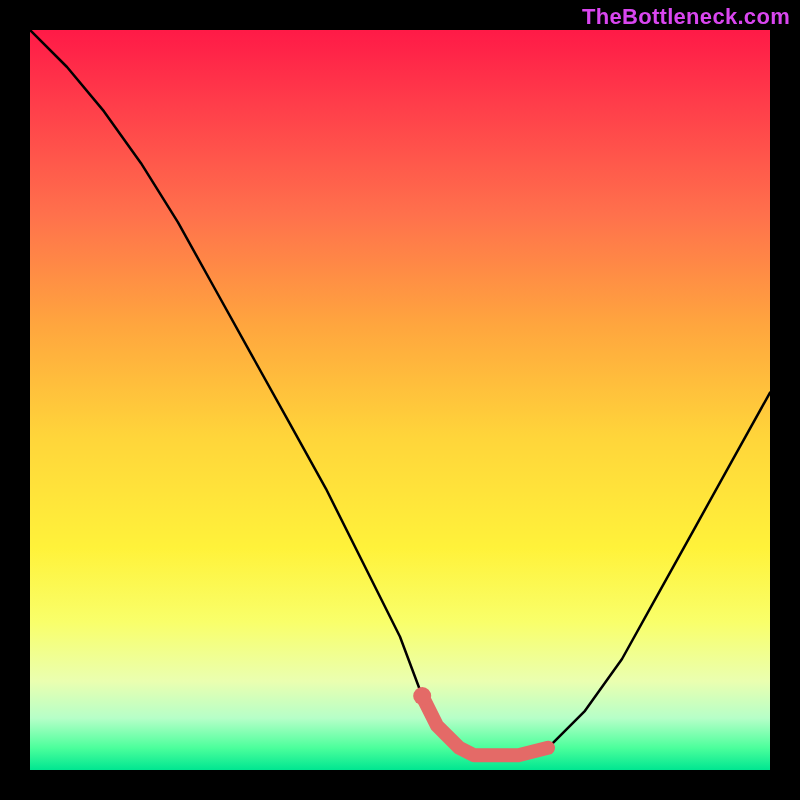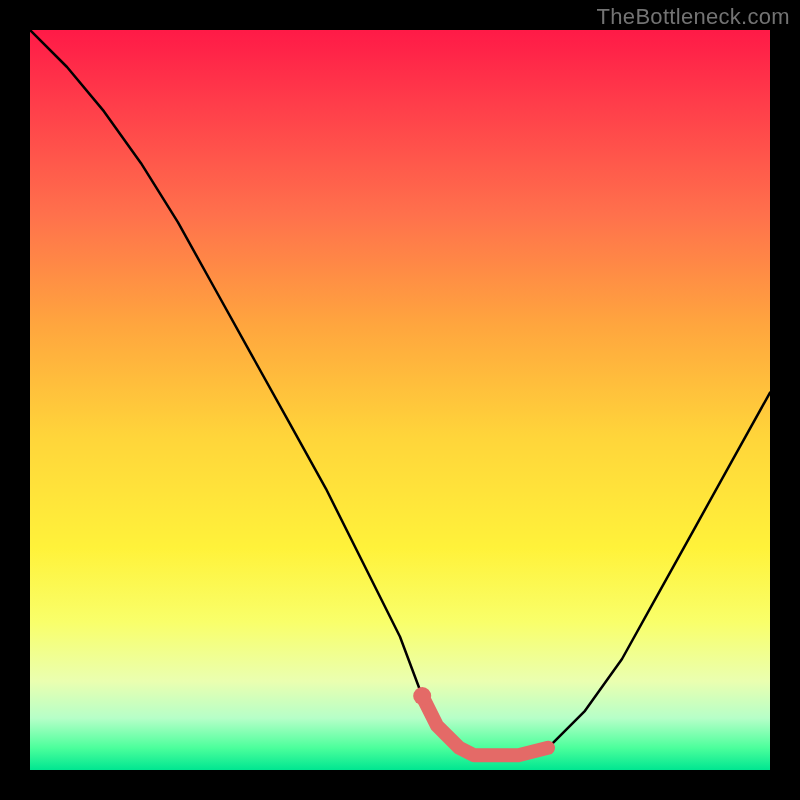--- a/index.html
+++ b/index.html
@@ -13,23 +13,23 @@
   }
   .stage {
     position: relative;
     width: 800px;
     height: 800px;
   }
   .watermark {
     position: absolute;
     top: 4px;
     right: 10px;
-    color: #737373;
+    color: #d946ef;
     font-size: 22px;
-    font-weight: 400;
+    font-weight: 700;
     letter-spacing: 0.3px;
     z-index: 20;
   }
   .plot-area {
     position: absolute;
     left: 30px;
     top: 30px;
     width: 740px;
     height: 740px;
   }

